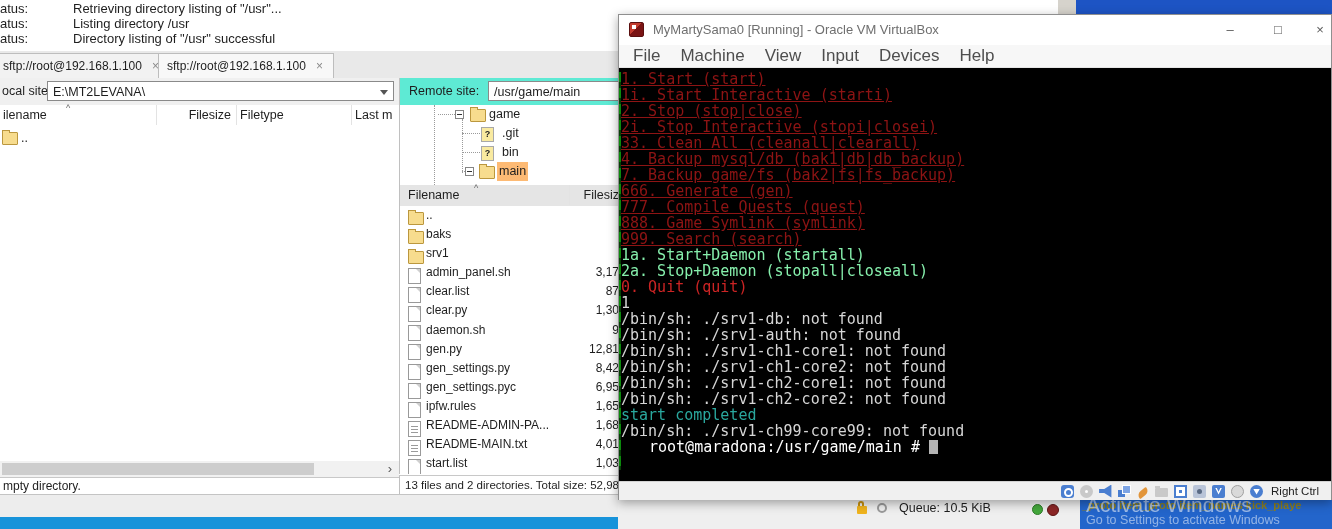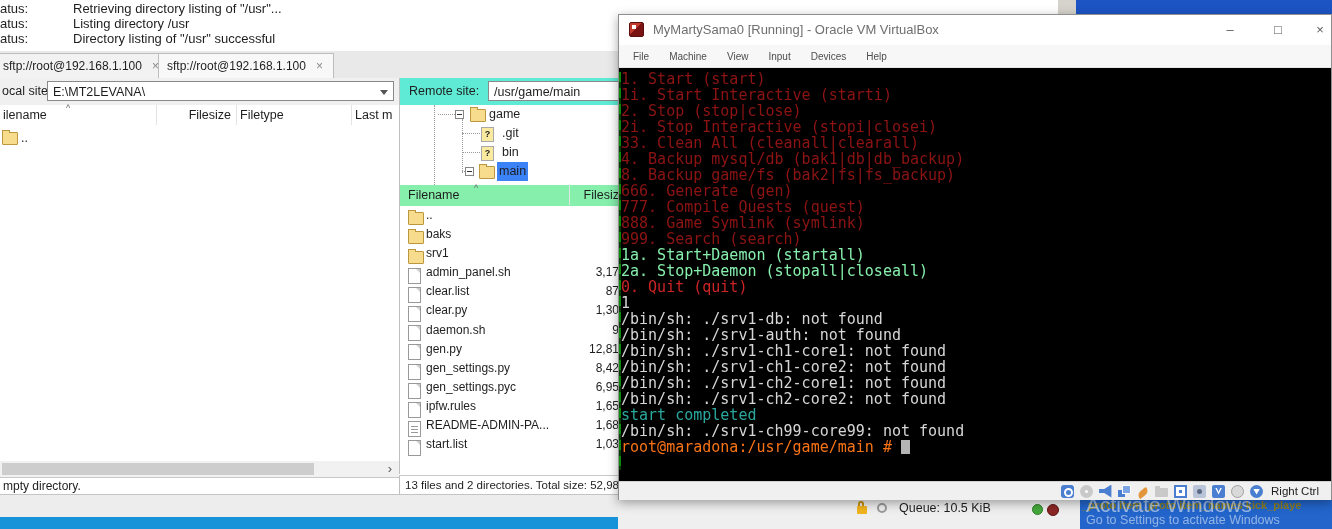--- a/index.html
+++ b/index.html
@@ -45,27 +45,27 @@
   .fz-hscroll{left:0;top:461px;width:399px;height:16px;background:#f1f1f1;z-index:3;}
   .hthumb{position:absolute;left:2px;top:2px;width:312px;height:12px;background:#cdcdcd;}
   .harrow{position:absolute;left:382px;top:0;width:16px;height:16px;text-align:center;line-height:15px;color:#555;font-size:13px;}
   .fz-lstatus{left:0;top:477px;width:399px;height:17px;border-top:1px solid #c8c8c8;background:#fff;font-size:12px;line-height:16px;padding-left:3px;z-index:3;box-sizing:border-box;}
   .fz-bottomgray{left:0;top:494px;width:618px;height:22px;background:#ededed;border-top:1px solid #c4c4c4;z-index:3;}
 
   
   .rtree{left:399px;top:105px;width:219px;height:80px;background:#fff;border-left:1px solid #c0c0c0;border-bottom:1px solid #b5b5b5;z-index:3;overflow:hidden;}
   .trow{position:absolute;left:0;height:19px;line-height:19px;width:100%;font-size:12.5px;}
   .tlabel{position:absolute;top:0;}
-  .tlabel.sel{background:#3b82f6;padding:0 2px;}
+  .tlabel.sel{background:#fdba74;padding:0 2px;}
   .dotv{position:absolute;border-left:1px dotted #9a9a9a;width:0;}
   .doth{position:absolute;border-top:1px dotted #9a9a9a;height:0;}
   .exp{position:absolute;top:5px;width:9px;height:9px;background:#fff;border:1px solid #848484;box-sizing:border-box;}
   .exp::after{content:"";position:absolute;left:1px;top:3px;width:5px;height:1px;background:#333;}
 
-  .fz-rheader{left:399px;top:185px;width:219px;height:21px;background:#86efac;border-left:1px solid #c0c0c0;border-bottom:1px solid #e0e0e0;z-index:3;font-size:12.5px;}
+  .fz-rheader{left:399px;top:185px;width:219px;height:21px;background:#e5e5e5;border-left:1px solid #c0c0c0;border-bottom:1px solid #e0e0e0;z-index:3;font-size:12.5px;}
   .fz-rlist{left:399px;top:206px;width:219px;height:268px;background:#fff;border-left:1px solid #c0c0c0;z-index:3;overflow:hidden;}
   .rf-row{position:relative;height:19.1px;line-height:19px;font-size:12px;white-space:nowrap;}
   .rf-ic{position:absolute;left:8px;top:3px;}
   .rf-name{position:absolute;left:26px;top:0;}
   .rf-size{position:absolute;right:0;top:0;text-align:right;}
   .fz-rstatus{left:399px;top:475px;width:219px;height:19px;background:#fff;border-top:1px solid #c8c8c8;border-left:1px solid #c0c0c0;font-size:11.5px;line-height:18px;padding-left:5px;white-space:nowrap;overflow:hidden;z-index:3;box-sizing:border-box;}
 
   
   .ic-folder{display:inline-block;position:relative;width:14px;height:11px;background:#f7dc8e;border:1px solid #bb973e;border-radius:1px;vertical-align:middle;}
   .ic-folder::before{content:"";position:absolute;top:-3px;left:-1px;width:6px;height:2px;background:#f7dc8e;border:1px solid #bb973e;border-bottom:none;}
@@ -79,28 +79,28 @@
   .vb{left:618px;top:14px;width:714px;height:486px;background:#fff;border:1px solid #8f8f8f;box-sizing:border-box;z-index:5;box-shadow:0 3px 10px rgba(0,0,0,.35);}
   .vb-title{position:absolute;left:0;top:0;width:100%;height:30px;background:#fff;}
   .vb-appicon{position:absolute;left:10px;top:7px;width:15px;height:15px;border-radius:2px;background:linear-gradient(135deg,#c23b2e 0 45%,#7a1414 45%);border:1px solid #5a0f0f;box-sizing:border-box;}
   .vb-appicon::after{content:"";position:absolute;left:2px;top:2px;width:4px;height:4px;background:#fff;}
   .vb-titletext{position:absolute;left:34px;top:0;line-height:30px;font-size:13px;color:#6f6f6f;white-space:nowrap;}
   .vb-ctrl{position:absolute;top:0;height:30px;line-height:30px;text-align:center;color:#5a5a5a;font-size:13px;}
   .vb-min{left:596px;width:30px;}
   .vb-max{left:644px;width:30px;}
   .vb-cls{left:688px;width:26px;}
   .vb-menu{position:absolute;left:0;top:30px;width:100%;height:23px;background:#f7f7f7;border-bottom:1px solid #e6e6e6;display:flex;align-items:center;padding-left:4px;box-sizing:border-box;}
-  .vb-menuitem{font-size:10px;color:#4e4e4e;padding:0 10px;}
+  .vb-menuitem{font-size:17px;color:#4e4e4e;padding:0 10px;}
   .vb-screen{position:absolute;left:0;top:53px;width:100%;height:413px;background:#000;overflow:hidden;}
   .vb-screen::before{content:"";position:absolute;left:0;top:4px;width:2px;height:398px;
       background:repeating-linear-gradient(180deg,#0c8a0c 0 10px,#063f06 10px 16px);}
   .term{position:absolute;left:2px;top:3px;font-family:"DejaVu Sans Mono",monospace;font-size:15px;line-height:16px;}
   .tl{white-space:pre;height:16px;}
-  .tr{color:#8e1414;} .to{color:#86efac;} .tq{color:#cc2424;} .tw{color:#d6d6d6;} .tt{color:#2aa89e;}
-  .tp{color:#f97316;} .tp::after{content:"";display:inline-block;width:9px;height:14px;background:#b4b4b4;vertical-align:-2px;}
+  .tr{color:#8e1414;text-decoration:underline;} .to{color:#86efac;} .tq{color:#cc2424;} .tw{color:#d6d6d6;} .tt{color:#2aa89e;}
+  .tp{color:#ffffff;margin-left:28px;} .tp::after{content:"";display:inline-block;width:9px;height:14px;background:#b4b4b4;vertical-align:-2px;}
   .vb-status{position:absolute;left:0;top:466px;width:100%;height:19px;background:#f0f0f0;border-top:1px solid #d2d2d2;display:flex;align-items:center;justify-content:flex-end;padding-right:12px;box-sizing:border-box;gap:6px;}
   .vb-hostkey{font-size:11.5px;color:#222;margin-left:2px;}
   .sbi{width:13px;height:13px;position:relative;display:inline-block;flex:0 0 auto;}
   .ic-hdd{background:#4a7ed0;border-radius:3px;} .ic-hdd::after{content:"";position:absolute;left:3px;top:3px;width:5px;height:5px;border:2px solid #fff;border-radius:50%;}
   .ic-cd{background:#c9c9c9;border-radius:50%;} .ic-cd::after{content:"";position:absolute;left:5px;top:5px;width:3px;height:3px;background:#fff;border-radius:50%;}
   .ic-audio{background:#4a7ed0;clip-path:polygon(0 35%,40% 35%,95% 0,95% 100%,40% 65%,0 65%);}
   .ic-net::before{content:"";position:absolute;left:0;top:5px;width:7px;height:7px;background:#4a7ed0;}
   .ic-net::after{content:"";position:absolute;right:0;top:0;width:7px;height:7px;background:#7da4e4;border:1px solid #fff;}
   .ic-usb{background:#e2953a;border-radius:5px 1px;width:12px;height:6px;margin-top:4px;transform:rotate(-40deg);}
   .ic-share{background:#c9c9c9;height:9px;margin-top:3px;border-radius:1px;}
@@ -297,20 +297,25 @@
         <span class="rf-name">ipfw.rules</span>
         <span class="rf-size">1,65</span>
       </div>
 
       <div class="rf-row">
         <span class="rf-ic ic-filetext"></span>
         <span class="rf-name">README-ADMIN-PA...</span>
         <span class="rf-size">1,68</span>
       </div>
 
+      <div class="rf-row">
+        <span class="rf-ic ic-filetext"></span>
+        <span class="rf-name">README-MAIN.txt</span>
+        <span class="rf-size">4,01</span>
+      </div>
 
       <div class="rf-row">
         <span class="rf-ic ic-file"></span>
         <span class="rf-name">start.list</span>
         <span class="rf-size">1,03</span>
       </div>
     </div>
 
   <div class="abs fz-rstatus">13 files and 2 directories. Total size: 52,98</div>
 
@@ -353,21 +358,21 @@
 
           <div class="tl tr">2. Stop (stop|close)</div>
 
           <div class="tl tr">2i. Stop Interactive (stopi|closei)</div>
 
 
           <div class="tl tr">33. Clean All (cleanall|clearall)</div>
 
           <div class="tl tr">4. Backup mysql/db (bak1|db|db_backup)</div>
 
-          <div class="tl tr">8. Backup game/fs (bak2|fs|fs_backup)</div>
+          <div class="tl tr">7. Backup game/fs (bak2|fs|fs_backup)</div>
 
           <div class="tl tr">666. Generate (gen)</div>
 
           <div class="tl tr">777. Compile Quests (quest)</div>
 
           <div class="tl tr">888. Game Symlink (symlink)</div>
 
           <div class="tl tr">999. Search (search)</div>
 
           <div class="tl to">1a. Start+Daemon (startall)</div>

